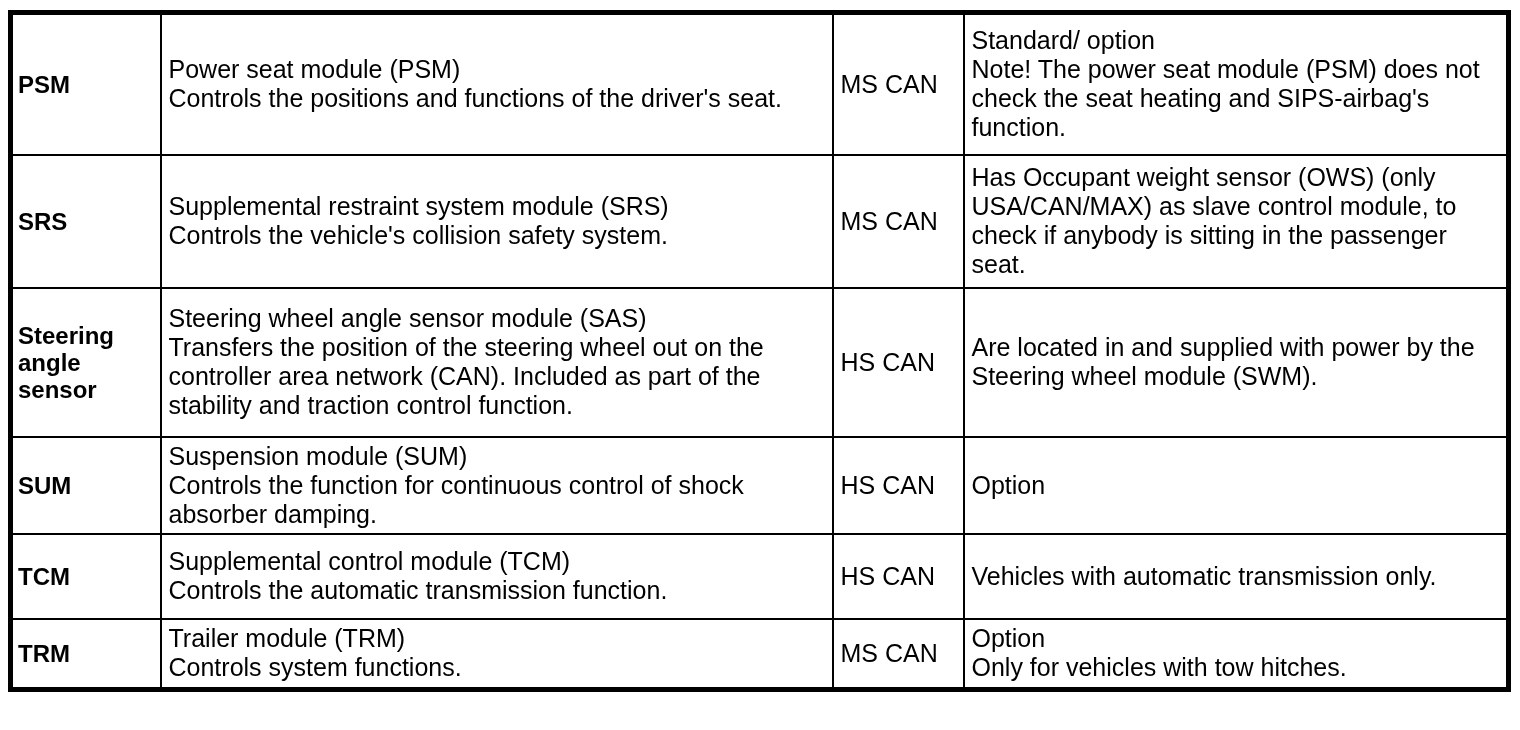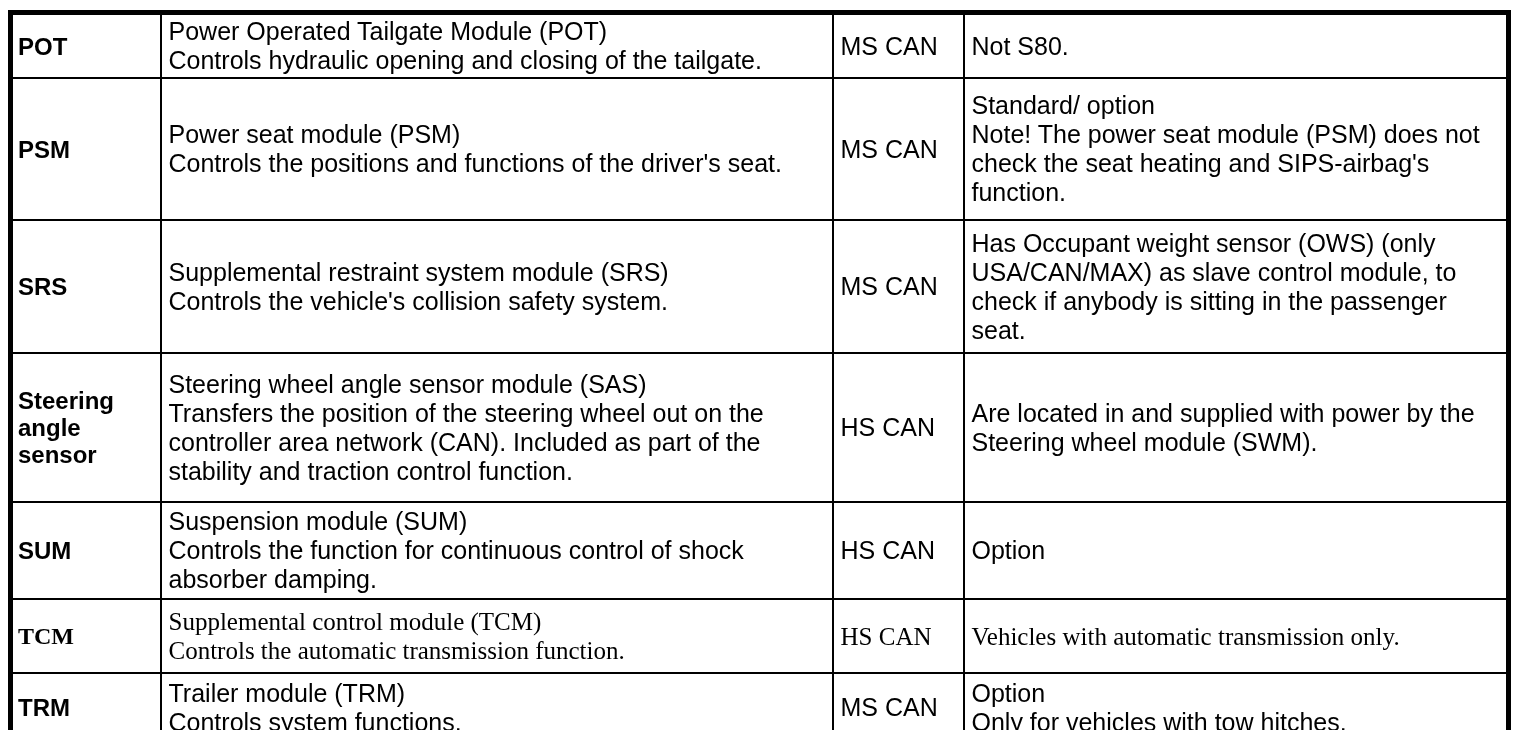--- a/index.html
+++ b/index.html
@@ -36,46 +36,35 @@
   }
   td.network-cell {
     padding-left: 7px;
   }
   .b { font-weight: normal; }
   tr.r1 { height: 58px; }
   tr.r2 { height: 142px; }
   tr.r3 { height: 133px; }
   tr.r4 { height: 149px; }
   tr.r5 { height: 97px; }
-  tr.r6 { height: 74px; font-family: Liberation Serif, serif; }
+  tr.r6 { height: 85px; }
   tr.r7 { height: 71px; margin-left: 33px; }
 </style>
 </head>
 <body>
 
 <table class="module-table">
   <colgroup>
     <col style="width:150px">
     <col style="width:672px">
     <col style="width:131px">
     <col style="width:545px">
   </colgroup>
 
   <tbody>
-      <tr class="r1">
-    <td class="module-cell">POT</td>
-    <td class="desc-cell">
-      <span>Power Operated Tailgate Module (POT)</span><br>
-      <span>Controls hydraulic opening and closing of the tailgate.</span>
-    </td>
-    <td class="network-cell">MS CAN</td>
-    <td class="notes-cell">
-      <span>Not S80.</span>
-    </td>
-  </tr>
 
   <tr class="r2">
     <td class="module-cell">PSM</td>
     <td class="desc-cell">
       <span>Power seat module (PSM)</span><br>
       <span>Controls the positions and functions of the driver's seat.</span>
     </td>
     <td class="network-cell">MS CAN</td>
     <td class="notes-cell">
       <span>Standard/ option</span><br>

